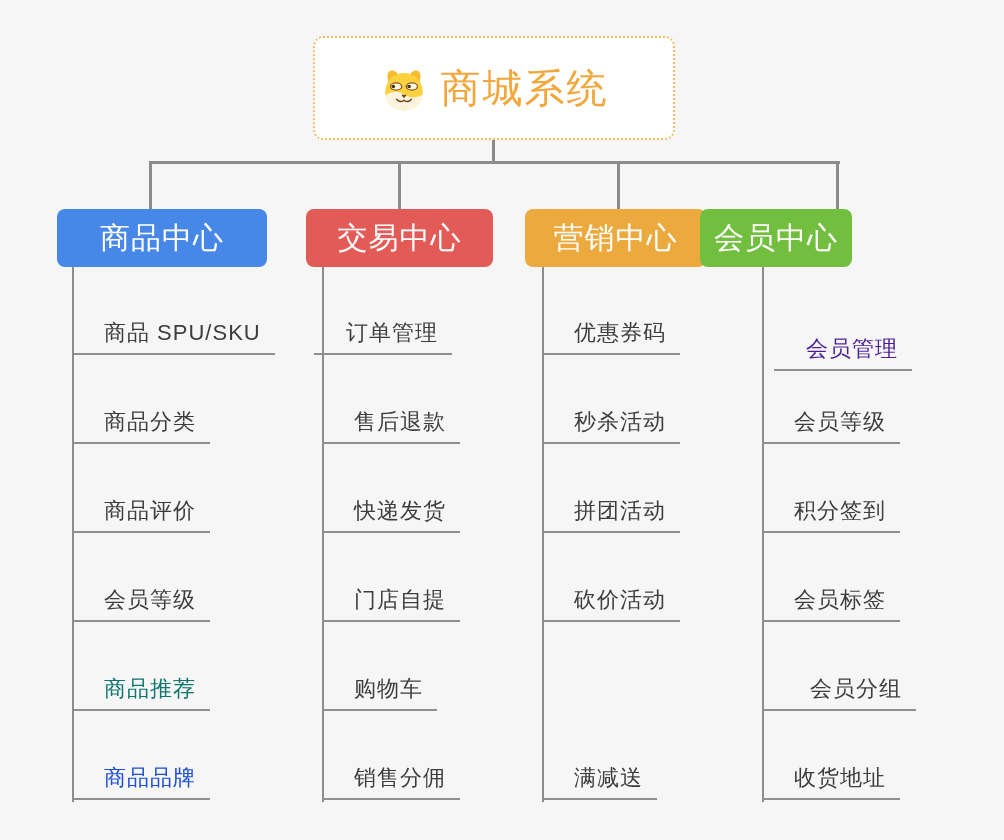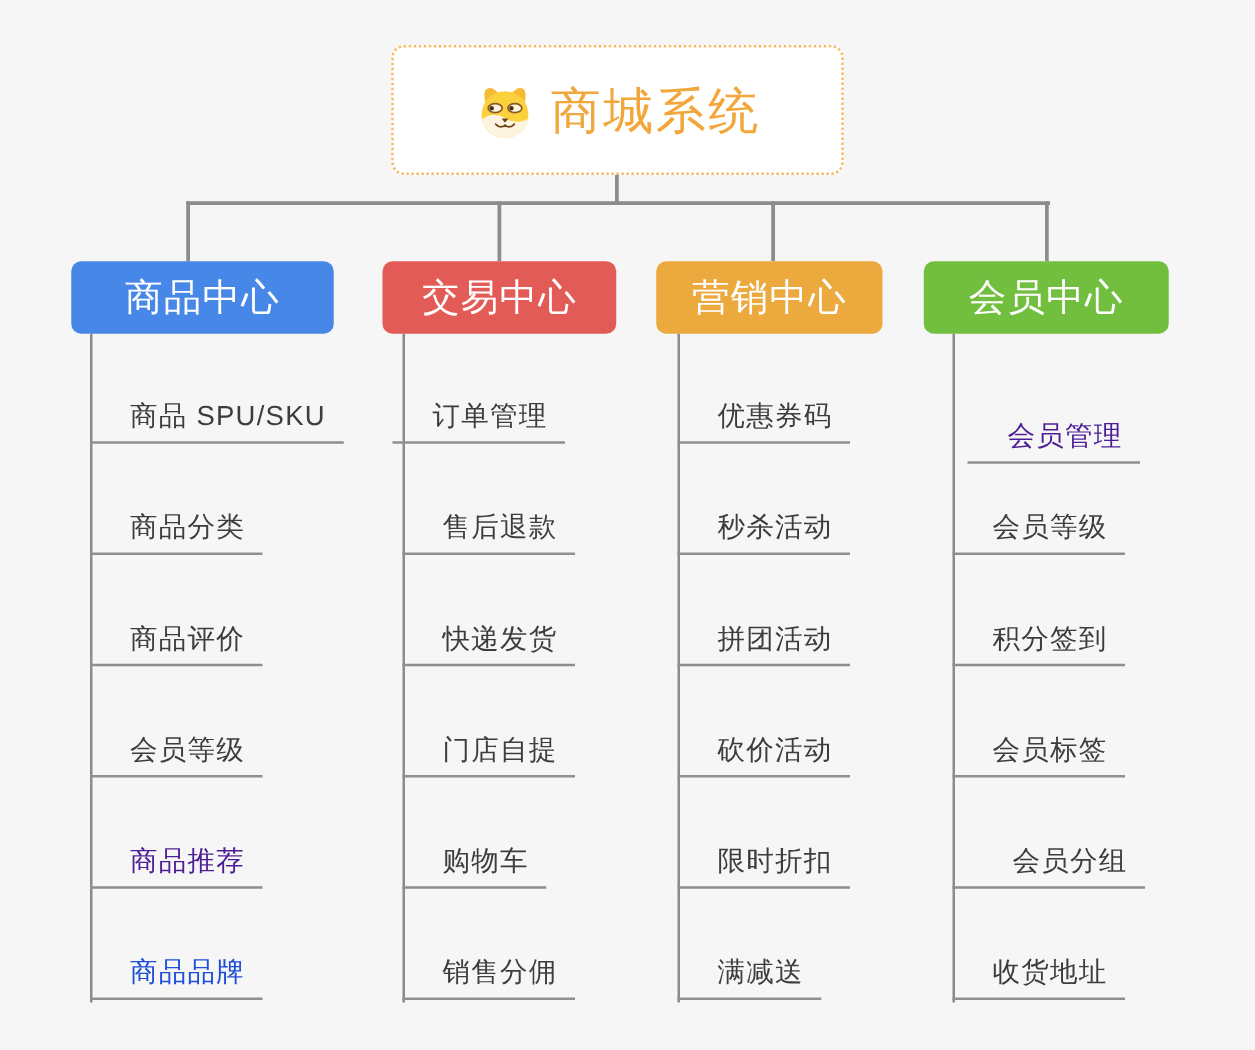--- a/index.html
+++ b/index.html
@@ -76,46 +76,45 @@
         <path d="M28.5 41 h7 l-2.6 3.6 q-0.9 1 -1.8 0 Z" fill="#6E4319"></path>
         <path d="M22 47 q5 5.5 10 1.2 q5 4.3 10 -1.2" fill="none" stroke="#6E4319" stroke-width="1.8" stroke-linecap="round"></path>
       </svg>
     </span>
     <span class="root-title" style="color: rgb(242, 167, 60);">商城系统</span>
   </div>
 
   <div class="branch" style="left: 57px; width: 210px; background: rgb(70, 135, 232);">商品中心</div>
   <div class="branch" style="left: 306px; width: 187px; background: rgb(227, 91, 87);">交易中心</div>
   <div class="branch" style="left: 525px; width: 181px; background: rgb(235, 169, 62);">营销中心</div>
-  <div class="branch" style="left: 739px; width: 196px; background: rgb(114, 191, 64);">会员中心</div>
+  <div class="branch" style="left: 700px; width: 152px; background: rgb(114, 191, 64);">会员中心</div>
 
   <div class="trunk" style="left: 72px; background: rgb(140, 140, 140);"></div>
   <div class="trunk" style="left: 322px; background: rgb(140, 140, 140);"></div>
   <div class="trunk" style="left: 542px; background: rgb(140, 140, 140);"></div>
   <div class="trunk" style="left: 762px; background: rgb(140, 140, 140);"></div>
 
   <div class="leaf" style="left: 72px; top: 320px; color: rgb(61, 61, 61); border-bottom-color: rgb(143, 143, 143);">商品 SPU/SKU</div>
   <div class="leaf" style="left: 72px; top: 409px; color: rgb(61, 61, 61); border-bottom-color: rgb(143, 143, 143);">商品分类</div>
   <div class="leaf" style="left: 72px; top: 498px; color: rgb(61, 61, 61); border-bottom-color: rgb(143, 143, 143);">商品评价</div>
   <div class="leaf" style="left: 72px; top: 587px; color: rgb(61, 61, 61); border-bottom-color: rgb(143, 143, 143);">会员等级</div>
-  <div class="leaf" style="left: 72px; top: 676px; color: #4c1d95; border-bottom-color: rgb(143, 143, 143);">商品推荐</div>
+  <div class="leaf" style="left: 72px; top: 676px; color: #0f766e; border-bottom-color: rgb(143, 143, 143);">商品推荐</div>
   <div class="leaf" style="left: 72px; top: 765px; color: #1d4ed8; border-bottom-color: rgb(143, 143, 143);">商品品牌</div>
 
   <div class="leaf" style="left: 314px; top: 320px; color: rgb(61, 61, 61); border-bottom-color: rgb(143, 143, 143);">订单管理</div>
   <div class="leaf" style="left: 322px; top: 409px; color: rgb(61, 61, 61); border-bottom-color: rgb(143, 143, 143);">售后退款</div>
   <div class="leaf" style="left: 322px; top: 498px; color: rgb(61, 61, 61); border-bottom-color: rgb(143, 143, 143);">快递发货</div>
   <div class="leaf" style="left: 322px; top: 587px; color: rgb(61, 61, 61); border-bottom-color: rgb(143, 143, 143);">门店自提</div>
   <div class="leaf" style="left: 322px; top: 676px; color: rgb(61, 61, 61); border-bottom-color: rgb(143, 143, 143);">购物车</div>
   <div class="leaf" style="left: 322px; top: 765px; color: rgb(61, 61, 61); border-bottom-color: rgb(143, 143, 143);">销售分佣</div>
 
   <div class="leaf" style="left: 542px; top: 320px; color: rgb(61, 61, 61); border-bottom-color: rgb(143, 143, 143);">优惠券码</div>
   <div class="leaf" style="left: 542px; top: 409px; color: rgb(61, 61, 61); border-bottom-color: rgb(143, 143, 143);">秒杀活动</div>
   <div class="leaf" style="left: 542px; top: 498px; color: rgb(61, 61, 61); border-bottom-color: rgb(143, 143, 143);">拼团活动</div>
   <div class="leaf" style="left: 542px; top: 587px; color: rgb(61, 61, 61); border-bottom-color: rgb(143, 143, 143);">砍价活动</div>
-  <div class="leaf" style="left: 542px; top: 676px; color: rgb(61, 61, 61); border-bottom-color: rgb(143, 143, 143);">限时折扣</div>
   <div class="leaf" style="left: 542px; top: 765px; color: rgb(61, 61, 61); border-bottom-color: rgb(143, 143, 143);">满减送</div>
 
   <div class="leaf" style="left: 774px; top: 320px; color: #4c1d95; border-bottom-color: rgb(143, 143, 143); margin-top: 16px;">会员管理</div>
   <div class="leaf" style="left: 762px; top: 409px; color: rgb(61, 61, 61); border-bottom-color: rgb(143, 143, 143);">会员等级</div>
   <div class="leaf" style="left: 762px; top: 498px; color: rgb(61, 61, 61); border-bottom-color: rgb(143, 143, 143);">积分签到</div>
   <div class="leaf" style="left: 762px; top: 587px; color: rgb(61, 61, 61); border-bottom-color: rgb(143, 143, 143);">会员标签</div>
   <div class="leaf" style="left: 762px; top: 676px; color: rgb(61, 61, 61); border-bottom-color: rgb(143, 143, 143); padding-left: 48px;">会员分组</div>
   <div class="leaf" style="left: 762px; top: 765px; color: rgb(61, 61, 61); border-bottom-color: rgb(143, 143, 143);">收货地址</div>
 
 </div>

